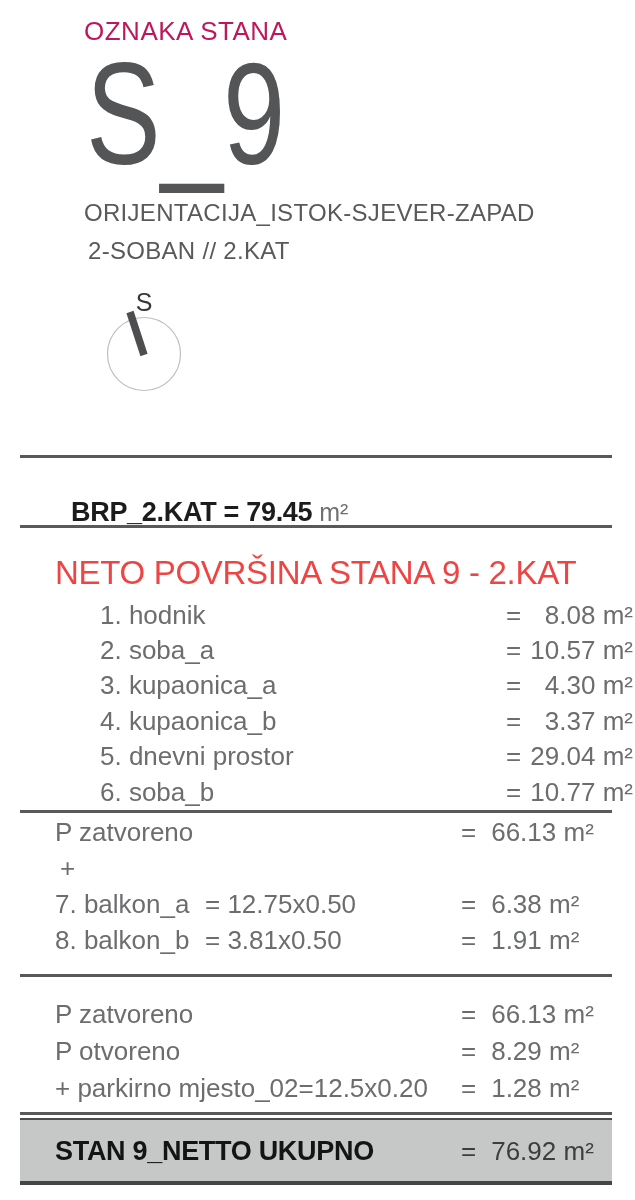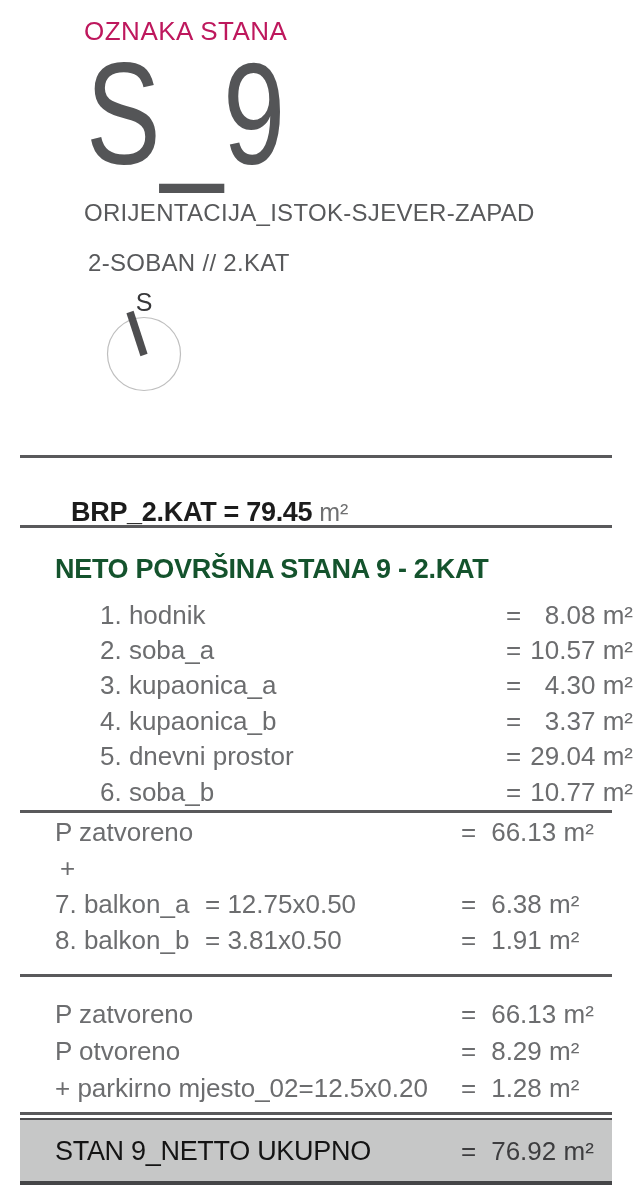--- a/index.html
+++ b/index.html
@@ -22,21 +22,21 @@
     font-size:112px; line-height:1; color:#545557;
     letter-spacing:0px;
     transform:scaleY(1.30); transform-origin:top left;
   }
   .orientation {
     position:absolute; left:84px; top:199px;
     font-size:24px; letter-spacing:0.3px; color:#58595b;text-align:right;
   }
   .rooms {
     position:absolute; left:88px; top:237px;
-    font-size:24px; letter-spacing:0.3px; color:#58595b;margin-top:12px;
+    font-size:24px; letter-spacing:0.3px; color:#58595b;
   }
   .compass {
     position:absolute; left:88px; top:285px;
   }
 
   
   .rule {
     position:absolute; left:20px; width:592px; height:3px;
     background:#59595b;
   }
@@ -54,21 +54,21 @@
     margin-top:16px;
   }
   .brp .unit {
     font-weight:normal; color:#6f7071; font-size:25px; margin-left:7px;
     letter-spacing:0;
   }
 
   
   .neto-title {
     position:absolute; left:55px; top:554px;
-    font-size:27px; font-weight:bold; color:#14532d; letter-spacing:-0.3px;
+    font-size:33px; font-weight:normal; color:#ef4444; letter-spacing:-0.3px;
     white-space:nowrap;
   }
   .tbl { position:absolute; left:0; width:635px; }
   .t1 { top:597px;padding-left:45px; }
   .t2 { top:814px; }
   .t3 { top:995px; }
   .trow { position:relative; height:35.4px; font-size:26px; color:#6c6d6f; }
   .t2 .trow { height:36px; }
   .t3 .trow { height:37px; }
   .lbl {
@@ -93,21 +93,21 @@
   
   .total-box {
     position:absolute; left:20px; top:1118px; width:592px; height:67px;
     box-sizing:border-box;
     background:#c6c7c7;
     border-top:2px solid #4c4c4e;
     border-bottom:4px solid #454547;
   }
   .total-box .tlabel {
     position:absolute; left:35px; top:50%; transform:translateY(-50%);
-    font-size:27px; font-weight:normal; color:#141414; letter-spacing:-0.3px;
+    font-size:27px; font-weight:bold; color:#141414; letter-spacing:-0.3px;
     white-space:nowrap;
   }
   .total-box .vcell2 { left:441px; font-size:26px; color:#3d3d3f; }
 </style>
 </head>
 <body>
 
 <div class="oznaka">OZNAKA STANA</div>
 <div class="unit-code">S_9</div>
 <div class="orientation">ORIJENTACIJA_ISTOK-SJEVER-ZAPAD</div>

